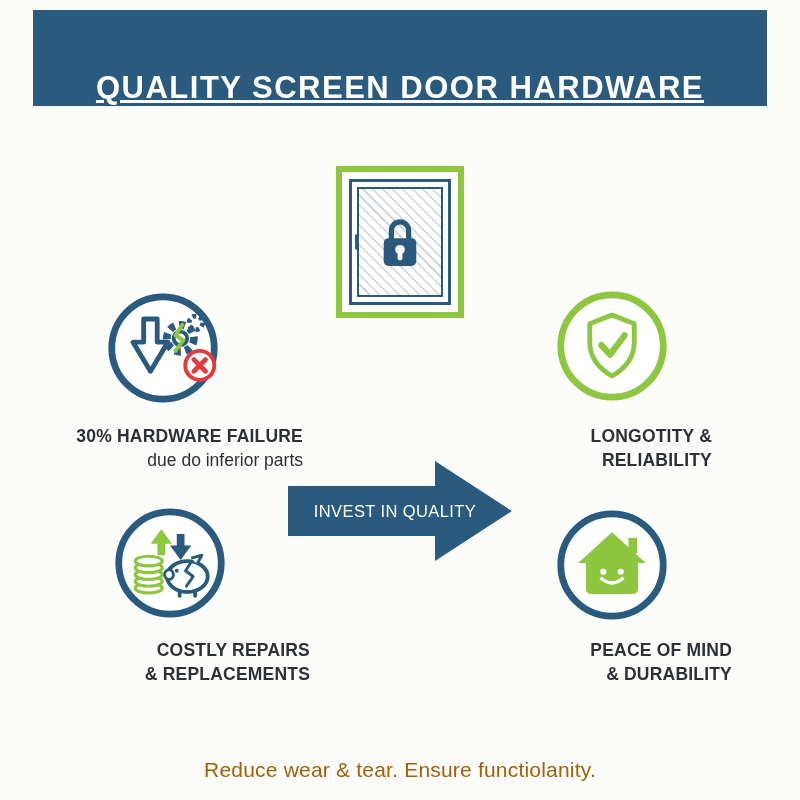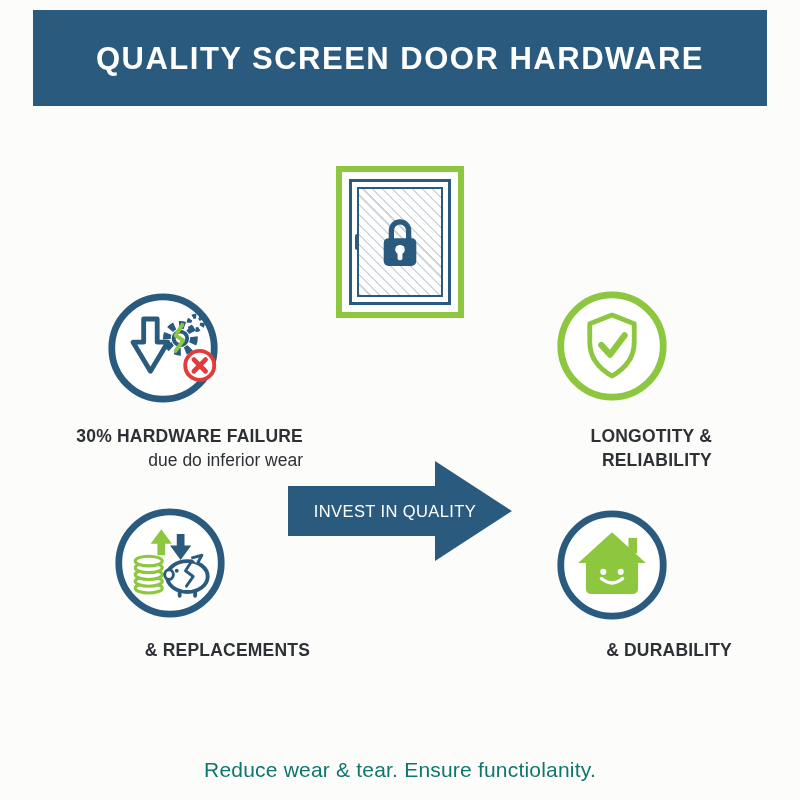--- a/index.html
+++ b/index.html
@@ -7,21 +7,21 @@
   .canvas{
     position:relative; width:800px; height:800px; margin:0 auto;
     background:#fcfcfa; overflow:hidden;
     --navy:#2a5b7f; --green:#8dc63f; --red:#e23b3b; --text:#2d3035;
   }
 
   
   .banner{
     position:absolute; left:33px; right:33px; top:10px; height:96px;
     background:var(--navy); color:#fff; display:flex; flex-direction:column;
-    justify-content:center; align-items:center; gap:1px;
+    justify-content:flex-end; align-items:center; gap:1px;text-decoration:underline;
   }
   .title-line{ font-size:31px; font-weight:bold; letter-spacing:1.5px; line-height:37px; text-align:center; }
 
   
   .door{ position:absolute; left:336px; top:166px; width:128px; height:152px; }
   .door-outer{ width:100%; height:100%; border:6px solid var(--green); background:#fff; padding:7px; }
   .door-mid{ width:100%; height:100%; border:3px solid var(--navy); padding:5px; background:#fff; position:relative; }
   .door-glass{
     width:100%; height:100%; border:2px solid var(--navy);
     background:repeating-linear-gradient(45deg, #d2d7db 0 1.5px, transparent 1.5px 7px);
@@ -56,21 +56,21 @@
   .arrow svg{ width:100%; height:100%; display:block; }
   .arrow-label{
     position:absolute; left:8px; top:50%; transform:translateY(-50%);
     width:198px; text-align:center; color:#fff; font-weight:normal;
     font-size:16.5px; letter-spacing:.4px;
   }
 
   
   .caption{
     position:absolute; left:0; right:0; top:758px; text-align:center;
-    font-size:21px; color:#0f766e; letter-spacing:.2px;
+    font-size:21px; color:#a16207; letter-spacing:.2px;
   }
 </style>
 </head>
 <body>
 
 <div class="canvas" style="--navy: #2a5b7f; --green: #8dc63f; --red: #e23b3b; --text: #2d3035;">
 
   <header class="banner">
     <div class="title-line">QUALITY SCREEN DOOR HARDWARE</div>
   </header>
@@ -132,33 +132,35 @@
     <circle cx="60" cy="60" r="53" fill="#ffffff" stroke="#2a5b7f" stroke-width="7"></circle>
     <rect x="77" y="32" width="9" height="16" fill="#8dc63f"></rect>
     <path d="M60 26 L95 58 H87 V84 Q87 90 81 90 H39 Q33 90 33 84 V58 H25 Z" fill="#8dc63f"></path>
     <circle cx="51" cy="67" r="3.2" fill="#ffffff"></circle>
     <circle cx="69" cy="67" r="3.2" fill="#ffffff"></circle>
     <path d="M49 74 Q60 83 71 74" fill="none" stroke="#ffffff" stroke-width="3.5" stroke-linecap="round"></path>
   </svg>
 
   <div class="label label-tl">
     <div class="bold">30% HARDWARE FAILURE</div>
-    <div class="reg">due do inferior wear</div>
+    <div class="reg">due do inferior parts</div>
   </div>
 
   <div class="label label-tr">
     <div class="bold">LONGOTITY &amp;</div>
     <div class="bold">RELIABILITY</div>
   </div>
 
   <div class="label label-bl">
+    <div class="bold">COSTLY REPAIRS</div>
     <div class="bold">&amp; REPLACEMENTS</div>
   </div>
 
   <div class="label label-br">
+    <div class="bold">PEACE OF MIND</div>
     <div class="bold">&amp; DURABILITY</div>
   </div>
 
   <div class="arrow">
     <svg viewBox="0 0 228 118">
       <polygon points="0,34 147,34 147,9 224,59 147,109 147,84 0,84" fill="#2a5b7f"></polygon>
     </svg>
     <span class="arrow-label">INVEST IN QUALITY</span>
   </div>
 

